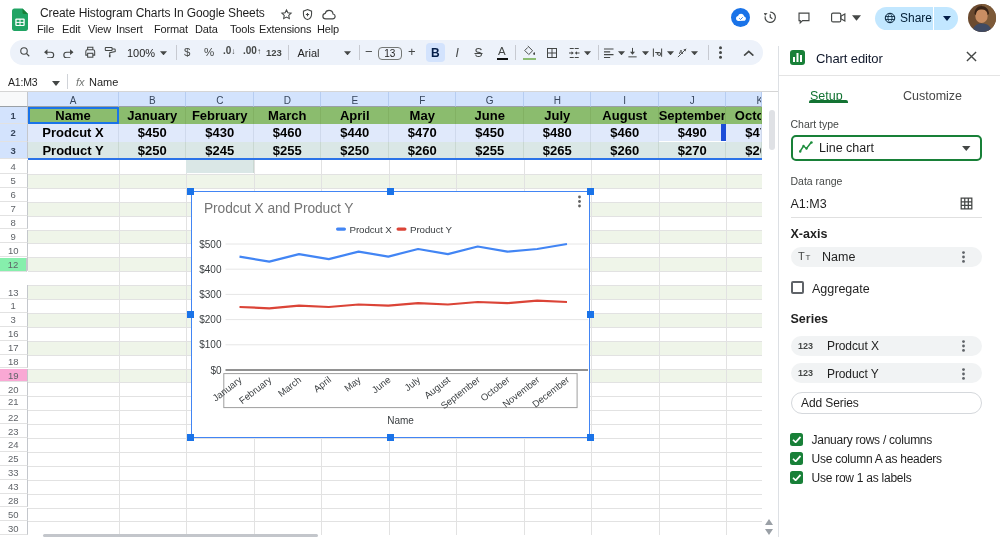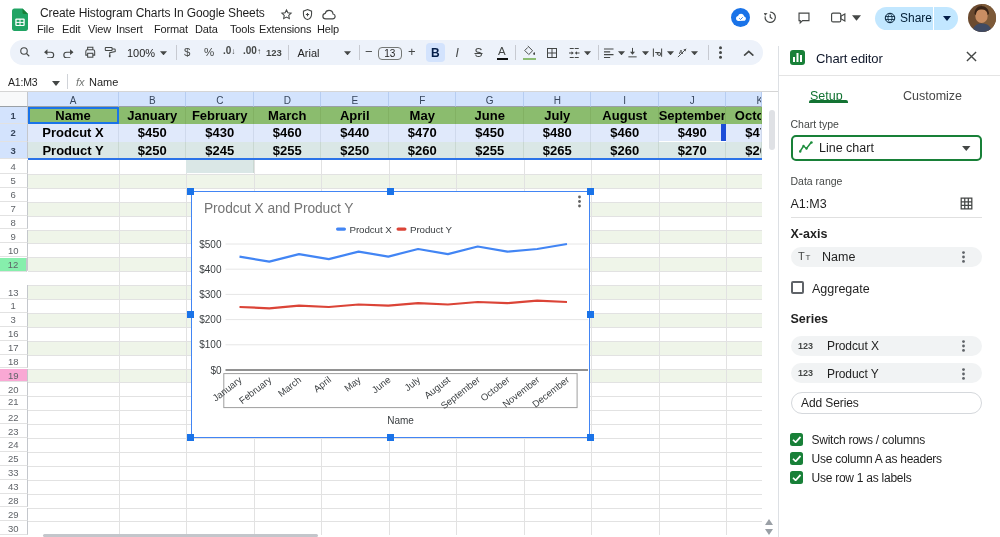--- a/index.html
+++ b/index.html
@@ -303,21 +303,21 @@
 <div class="a" style="left:0px;top:465.8px;width:27.5px;height:13.899999999999977px;background:#ffffff;border-right:1px solid #c4c7cc;border-bottom:1px solid #e2e2e2;overflow:hidden">
     <div style="text-align:center;font-size:9.5px;font-weight:400;color:#5f6368;margin-top:1.4499999999999886px">33</div>
   </div>
 <div class="a" style="left:0px;top:479.7px;width:27.5px;height:13.900000000000034px;background:#ffffff;border-right:1px solid #c4c7cc;border-bottom:1px solid #e2e2e2;overflow:hidden">
     <div style="text-align:center;font-size:9.5px;font-weight:400;color:#5f6368;margin-top:1.450000000000017px">43</div>
   </div>
 <div class="a" style="left:0px;top:493.6px;width:27.5px;height:13.899999999999977px;background:#ffffff;border-right:1px solid #c4c7cc;border-bottom:1px solid #e2e2e2;overflow:hidden">
     <div style="text-align:center;font-size:9.5px;font-weight:400;color:#5f6368;margin-top:1.4499999999999886px">28</div>
   </div>
 <div class="a" style="left:0px;top:507.5px;width:27.5px;height:13.900000000000091px;background:#ffffff;border-right:1px solid #c4c7cc;border-bottom:1px solid #e2e2e2;overflow:hidden">
-    <div style="text-align:center;font-size:9.5px;font-weight:400;color:#5f6368;margin-top:1.4500000000000455px">29</div>
+    <div style="text-align:center;font-size:9.5px;font-weight:400;color:#5f6368;margin-top:1.4500000000000455px">50</div>
   </div>
 <div class="a" style="left:0px;top:521.4000000000001px;width:27.5px;height:13.399999999999864px;background:#ffffff;border-right:1px solid #c4c7cc;border-bottom:1px solid #e2e2e2;overflow:hidden">
     <div style="text-align:center;font-size:9.5px;font-weight:400;color:#5f6368;margin-top:1.1999999999999318px">30</div>
   </div>
 <div class="a" style="left:27.5px;top:160.0px;width:734.5px;height:13.900000000000006px;background:#ffffff"></div>
 <div class="a" style="left:27.5px;top:173.9px;width:734.5px;height:13.900000000000006px;background:#eff5e9"></div>
 <div class="a" style="left:27.5px;top:187.8px;width:734.5px;height:13.899999999999977px;background:#ffffff"></div>
 <div class="a" style="left:27.5px;top:201.7px;width:734.5px;height:13.900000000000006px;background:#eff5e9"></div>
 <div class="a" style="left:27.5px;top:215.6px;width:734.5px;height:13.900000000000006px;background:#ffffff"></div>
 <div class="a" style="left:27.5px;top:229.5px;width:734.5px;height:13.900000000000006px;background:#eff5e9"></div>
@@ -599,21 +599,21 @@
     <circle cx="1.5" cy="1.6" r="1.4" fill="#5f6368"></circle>
     <circle cx="1.5" cy="6" r="1.4" fill="#5f6368"></circle>
     <circle cx="1.5" cy="10.4" r="1.4" fill="#5f6368"></circle>
   </svg>
 <div class="a" style="left:790.5px;top:391.5px;width:191px;height:22px;border:1px solid #d5d8dc;border-radius:11px;background:#fff"></div>
 <div class="a" style="left:801px;top:396px;font-size:12px;color:#1f1f1f;letter-spacing:-0.1px">Add Series</div>
 <div class="a" style="left:789.5px;top:432.6px;width:13.5px;height:13.5px;background:#188038;border-radius:2.5px"></div>
 <svg class="a" style="left:791.5px;top:435.6px" width="9.5" height="7.5" viewBox="0 0 10 8">
     <path fill="none" stroke="#fff" stroke-width="1.8" d="M1 4l2.8 2.8L9 1"></path>
   </svg>
-<div class="a" style="left:811.5px;top:433.1px;font-size:12px;color:#1f1f1f;letter-spacing:-0.25px">Switch rows / columns</div>
+<div class="a" style="left:811.5px;top:433.1px;font-size:12px;color:#1f1f1f;letter-spacing:-0.25px">January rows / columns</div>
 <div class="a" style="left:789.5px;top:451.9px;width:13.5px;height:13.5px;background:#188038;border-radius:2.5px"></div>
 <svg class="a" style="left:791.5px;top:454.9px" width="9.5" height="7.5" viewBox="0 0 10 8">
     <path fill="none" stroke="#fff" stroke-width="1.8" d="M1 4l2.8 2.8L9 1"></path>
   </svg>
 <div class="a" style="left:811.5px;top:452.4px;font-size:12px;color:#1f1f1f;letter-spacing:-0.25px">Use column A as headers</div>
 <div class="a" style="left:789.5px;top:470.8px;width:13.5px;height:13.5px;background:#188038;border-radius:2.5px"></div>
 <svg class="a" style="left:791.5px;top:473.8px" width="9.5" height="7.5" viewBox="0 0 10 8">
     <path fill="none" stroke="#fff" stroke-width="1.8" d="M1 4l2.8 2.8L9 1"></path>
   </svg>
 <div class="a" style="left:811.5px;top:471.3px;font-size:12px;color:#1f1f1f;letter-spacing:-0.25px">Use row 1 as labels</div>

